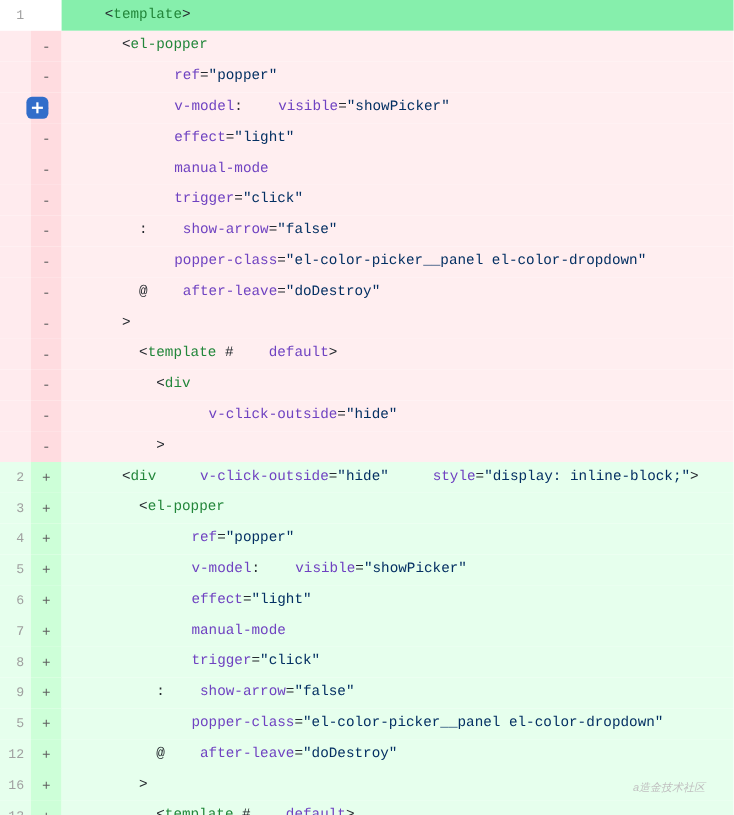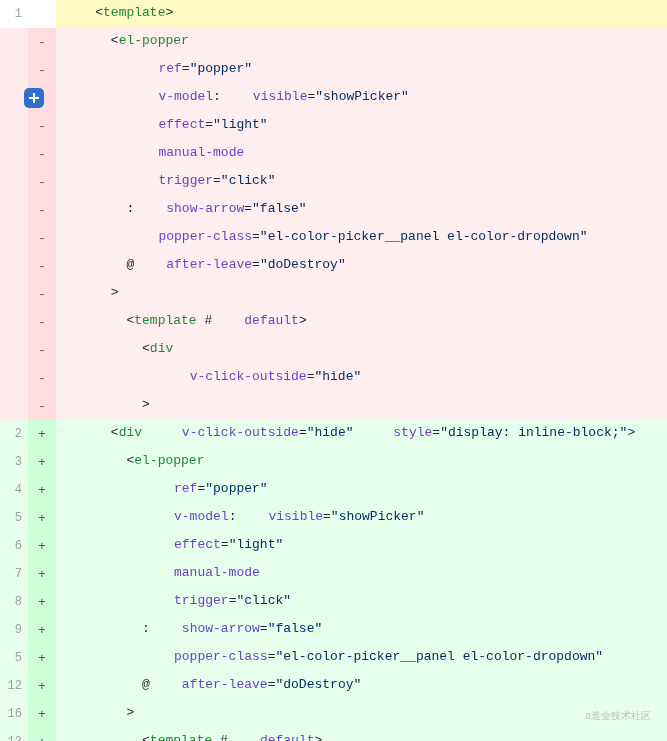--- a/index.html
+++ b/index.html
@@ -10,29 +10,29 @@
 .marker-col { width: 28px; display: flex; align-items: center; justify-content: center; color: #606060; font-size: 13px; flex-shrink: 0; user-select: none; }
 .code-col { flex: 1; padding: 5px 0 5px 8px; white-space: pre; overflow: hidden; }
 .line-removed .line-number { background: #ffebee; }
 .line-removed .marker-col { background: #ffdce0; }
 .line-removed .code-col { background: #ffeef0; }
 .line-added .line-number { background: #e6ffed; }
 .line-added .marker-col { background: #cdffd8; }
 .line-added .code-col { background: #e6ffed; }
 .line-context .line-number { background: #fff; }
 .line-context .marker-col { background: #fff; }
-.line-context .code-col { background: #fef9c3; }
+.line-context .code-col { background: #86efac; }
 .expand-btn { position: absolute; left: 24px; width: 20px; height: 20px; background: #316dca; border-radius: 5px; display: flex; align-items: center; justify-content: center; z-index: 10; cursor: pointer; }
 .expand-btn svg { fill: #fff; }
 .tok-tag { color: #22863a; }
 .tok-attr { color: #6f42c1; margin-left: 32px; }
 .tok-punc { color: #24292e; }
 .tok-str { color: #032f62; }
 .tok-txt { color: #24292e; }
-.watermark { position: fixed; right: 16px; bottom: 18px; font-size: 10px; color: #c0c0c0; font-family: sans-serif; }
+.watermark { position: fixed; right: 26px; bottom: 18px; font-size: 10px; color: #c0c0c0; font-family: sans-serif; font-style: italic; }
 </style>
 </head>
 <body>
 
 <div class="diff-container">
     <div class="diff-line line-context">
       <div class="line-number">1</div>
       <div class="marker-col"></div>
       <div class="code-col"><span>    </span><span class="tok-punc">&lt;</span><span class="tok-tag">template</span><span class="tok-punc">&gt;</span></div>
     </div>

